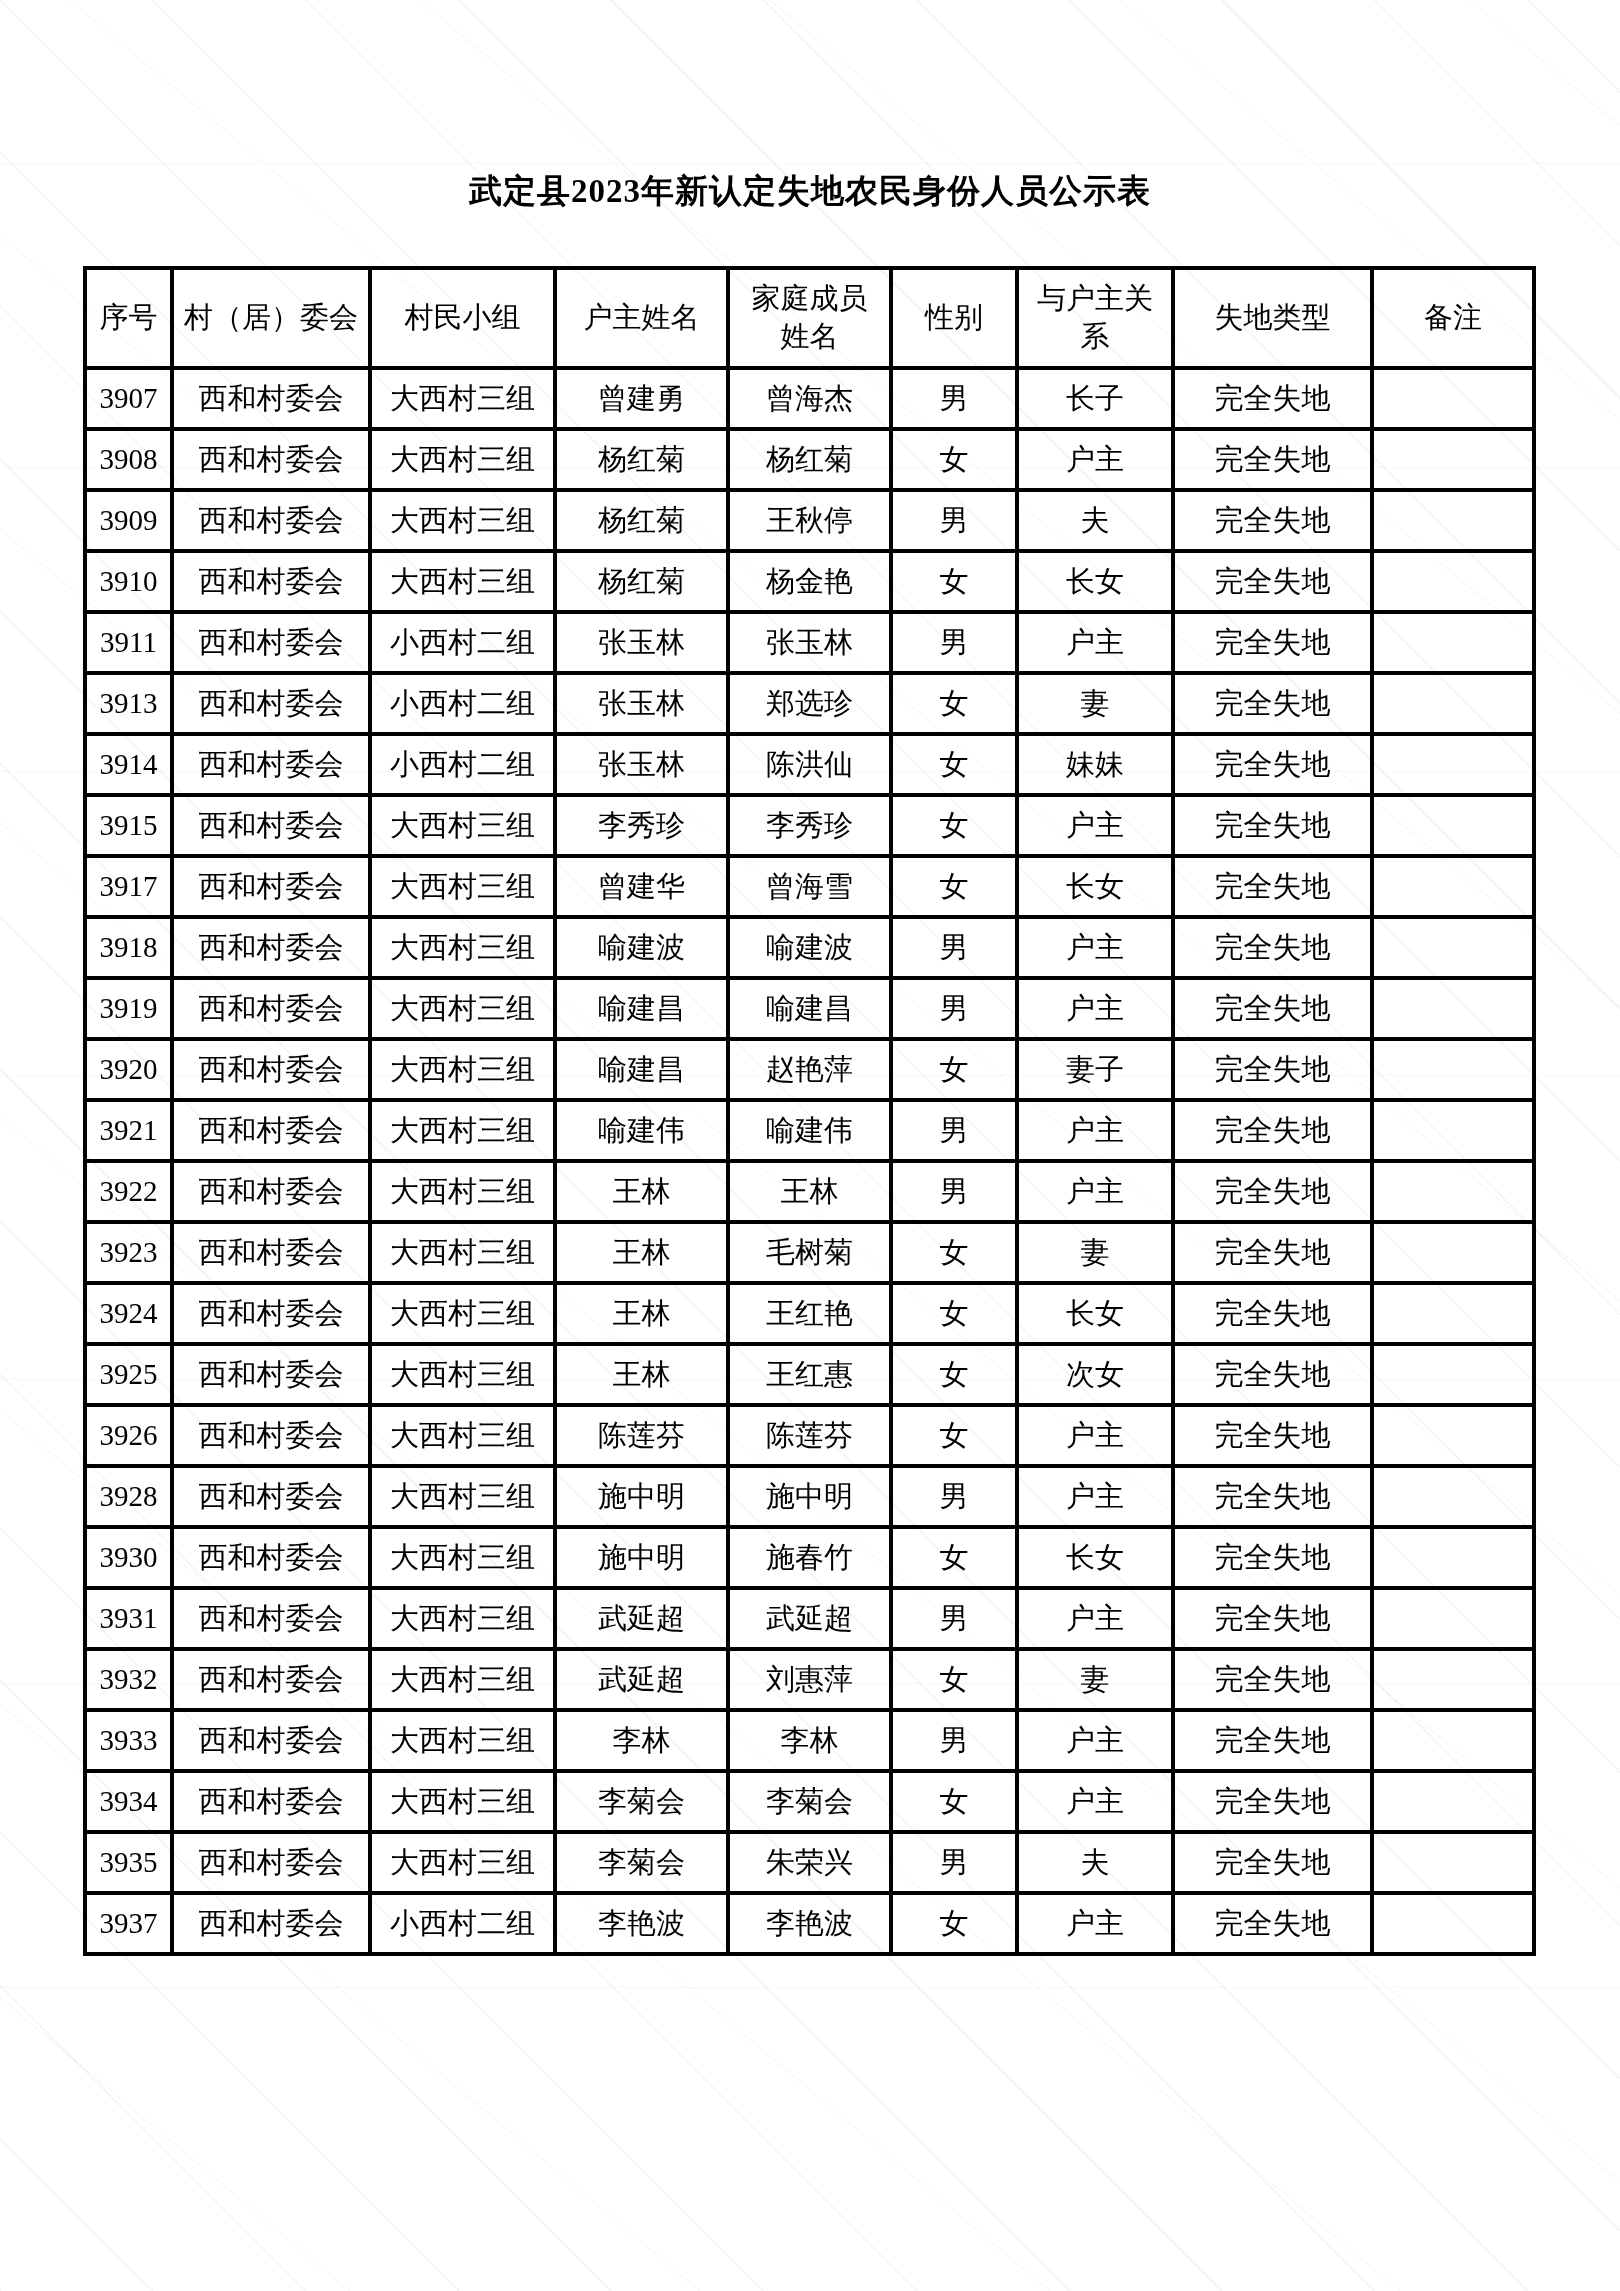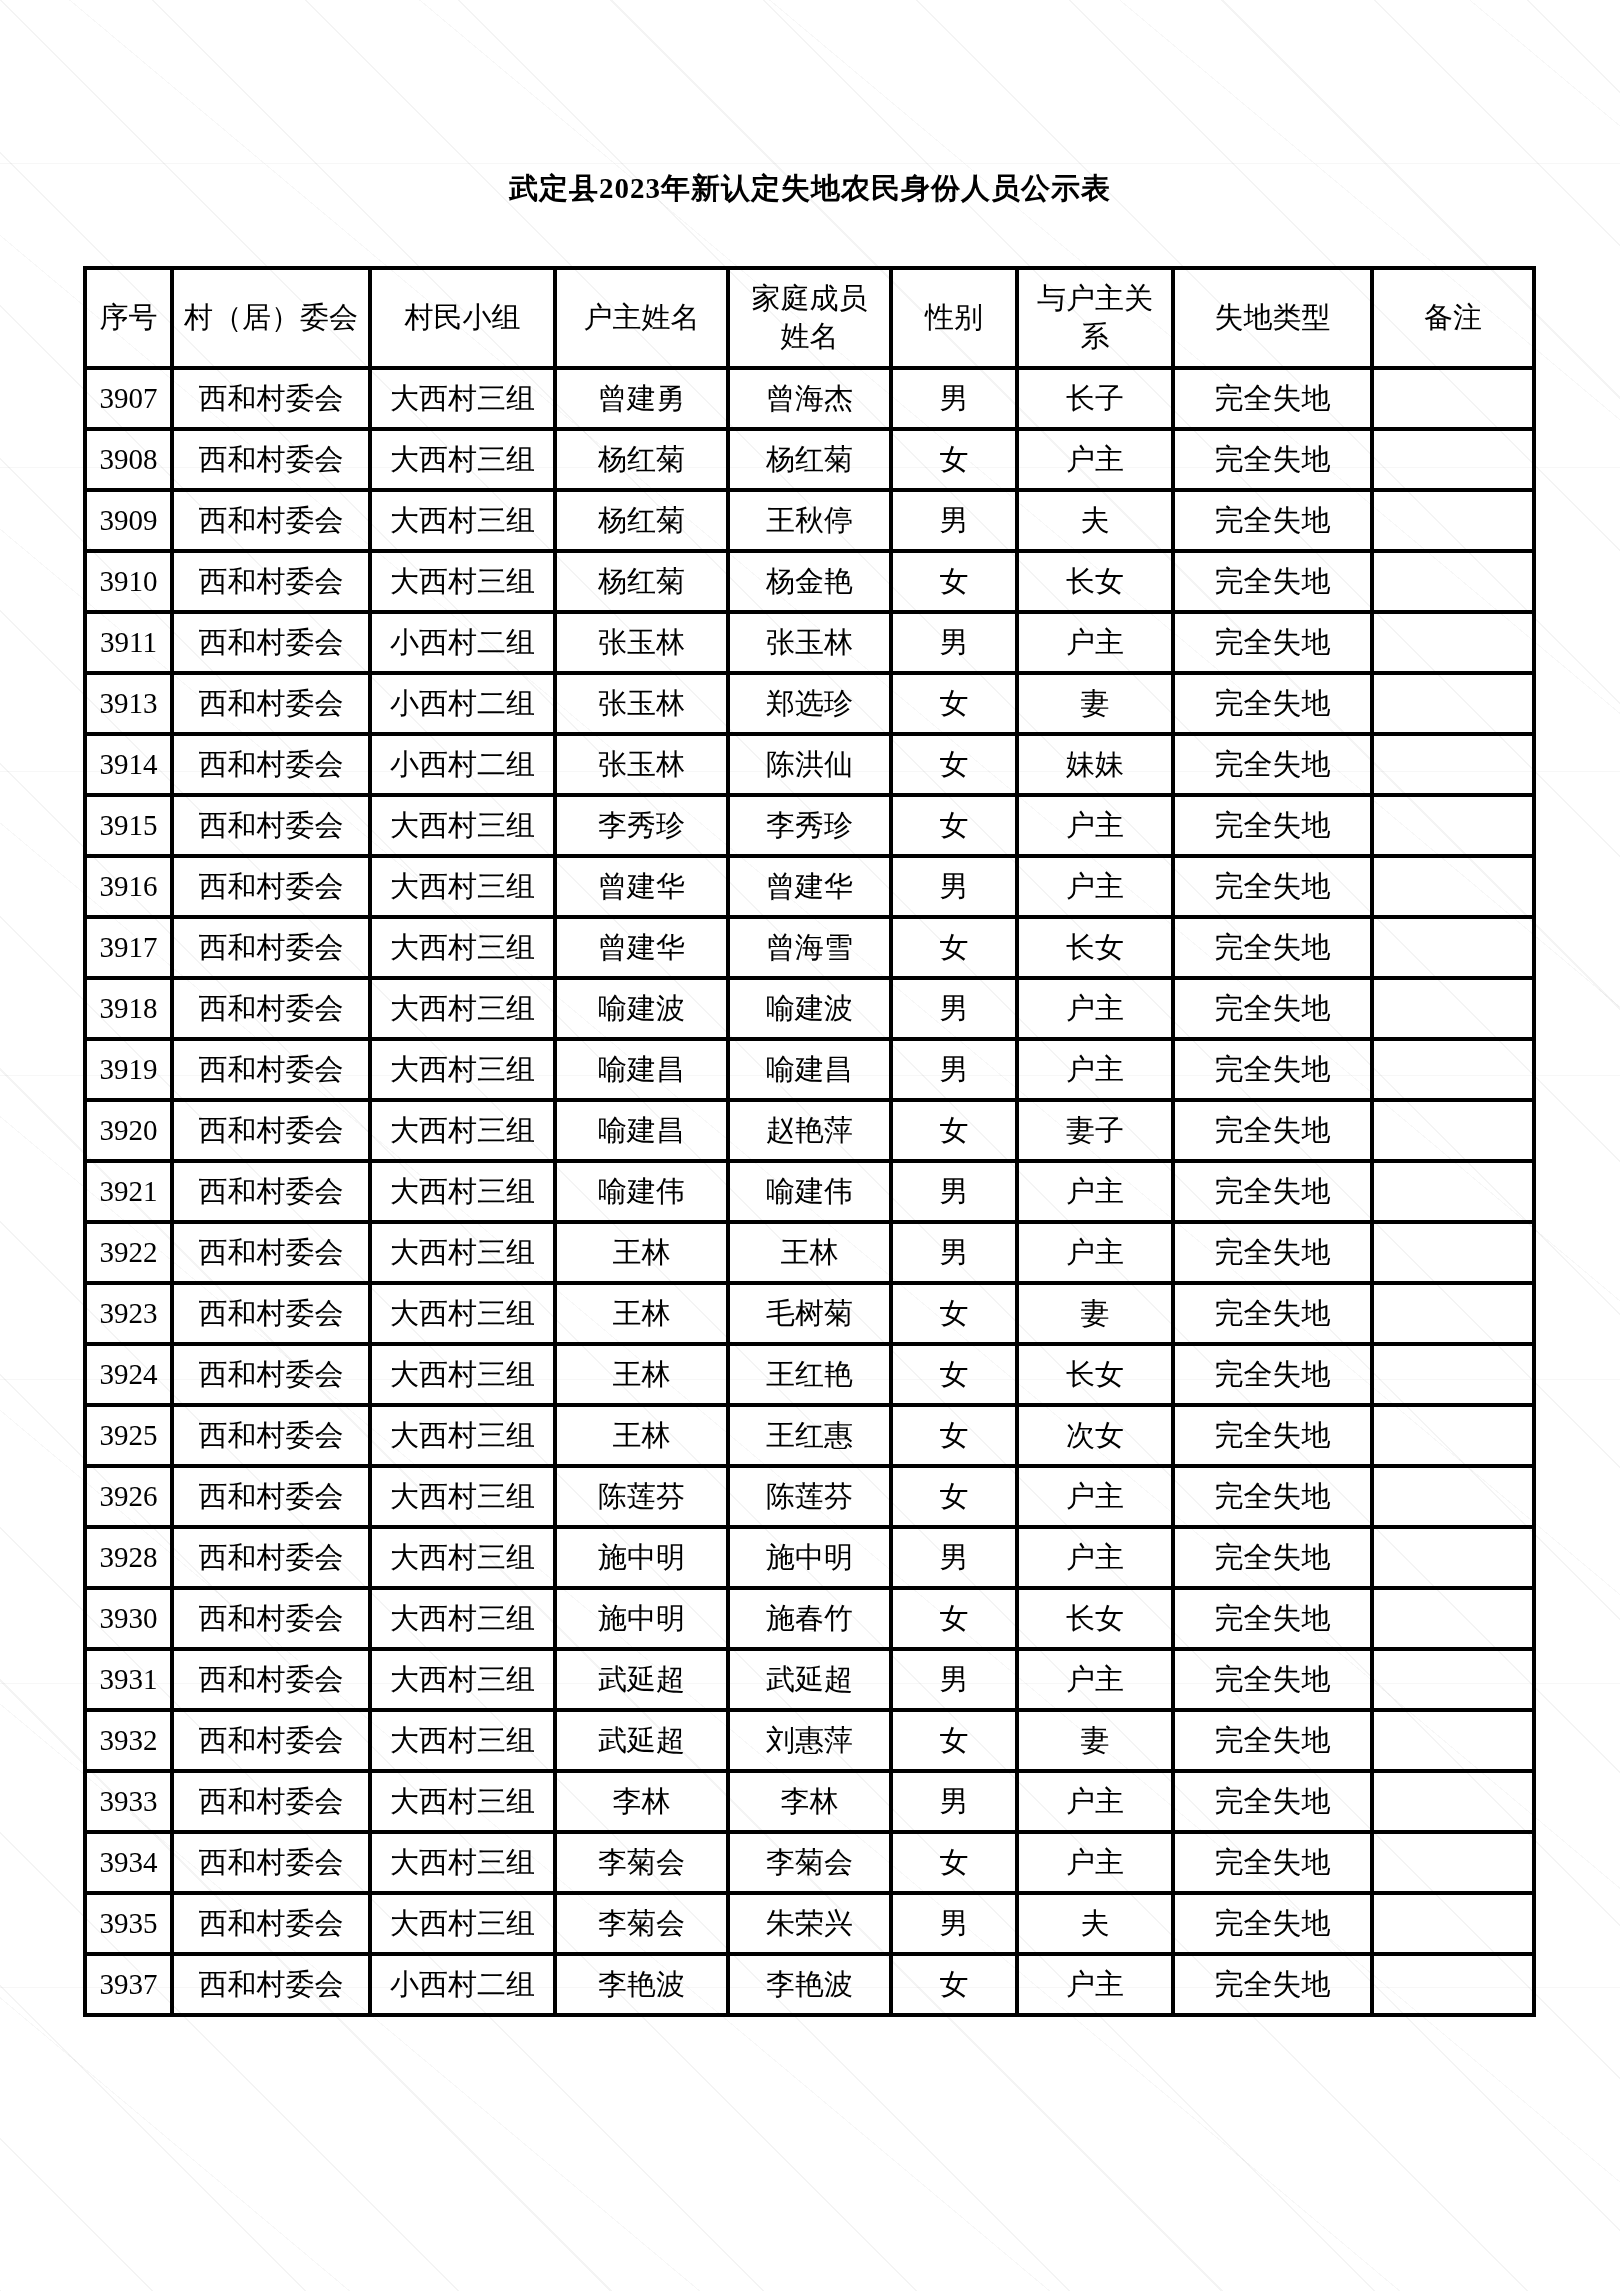--- a/index.html
+++ b/index.html
@@ -17,21 +17,21 @@
     pointer-events:none;
     background-image:
       repeating-linear-gradient(45deg, rgba(0,0,0,0.045) 0 1.5px, transparent 1.5px 108px),
       repeating-linear-gradient(40deg, rgba(0,0,0,0.03) 0 1px, transparent 1px 225px),
       repeating-linear-gradient(0deg, rgba(0,0,0,0.03) 0 1px, transparent 1px 304px);
   }
   .page-title {
     position:absolute;
     top:169px; left:0; width:100%;
     text-align:center;
-    font-size:29px;
+    font-size:33px;
     font-weight:bold;
     letter-spacing:1px;
     white-space:nowrap;
   }
   table.doc-table {
     position:absolute;
     left:83px; top:266px;
     width:1449px;
     border-collapse:collapse;
     table-layout:fixed;
@@ -167,31 +167,20 @@
     <td>西和村委会</td>
     <td>大西村三组</td>
     <td>李秀珍</td>
     <td>李秀珍</td>
     <td>女</td>
     <td>户主</td>
     <td>完全失地</td>
     <td></td>
   </tr>
       <tr>
-    <td>3916</td>
-    <td>西和村委会</td>
-    <td>大西村三组</td>
-    <td>曾建华</td>
-    <td>曾建华</td>
-    <td>男</td>
-    <td>户主</td>
-    <td>完全失地</td>
-    <td></td>
-  </tr>
-      <tr>
     <td>3917</td>
     <td>西和村委会</td>
     <td>大西村三组</td>
     <td>曾建华</td>
     <td>曾海雪</td>
     <td>女</td>
     <td>长女</td>
     <td>完全失地</td>
     <td></td>
   </tr>

